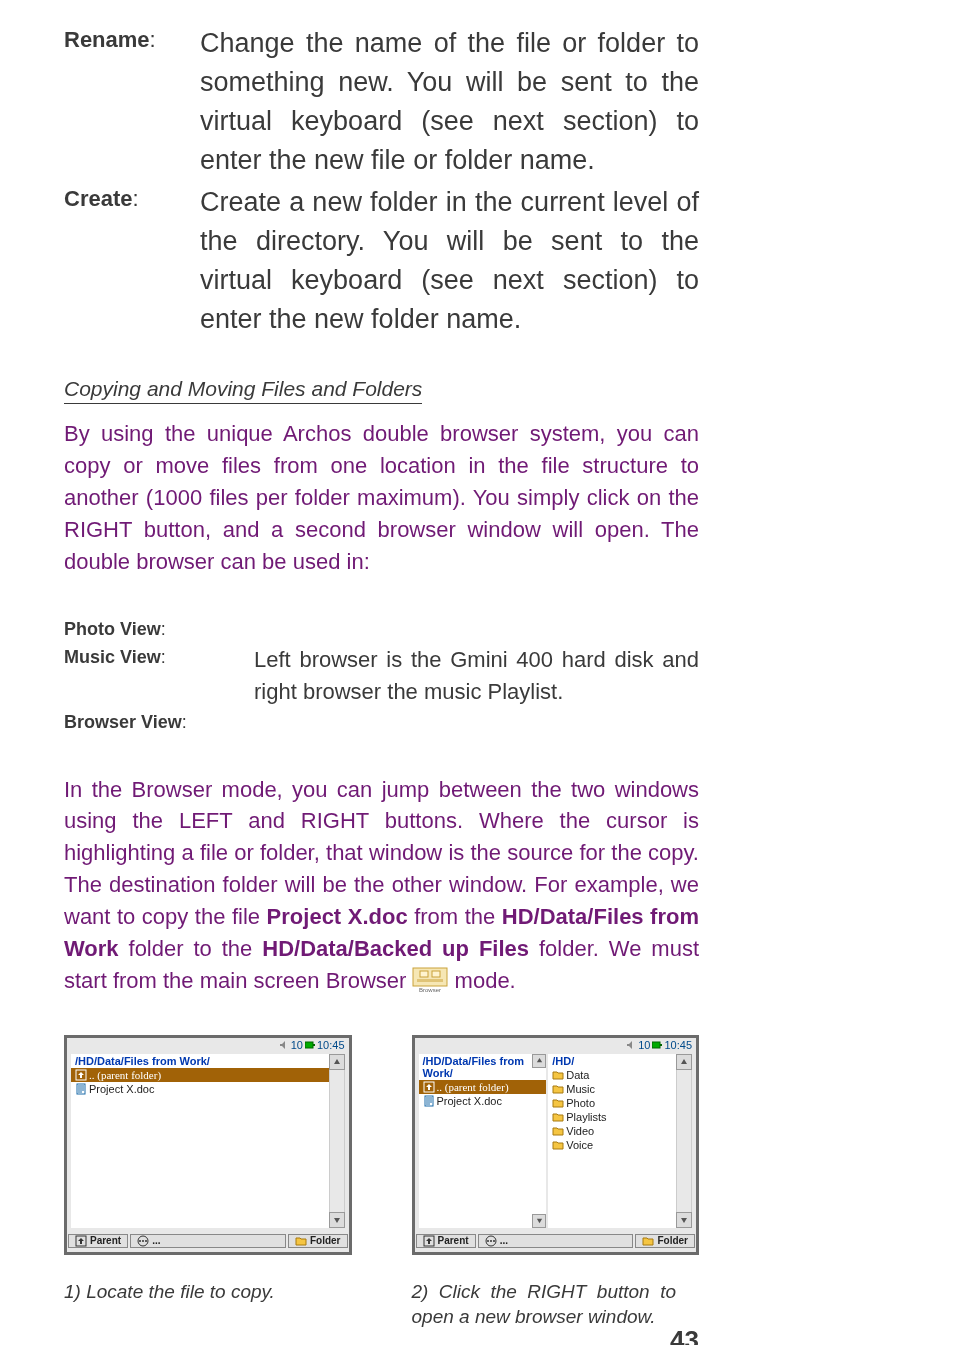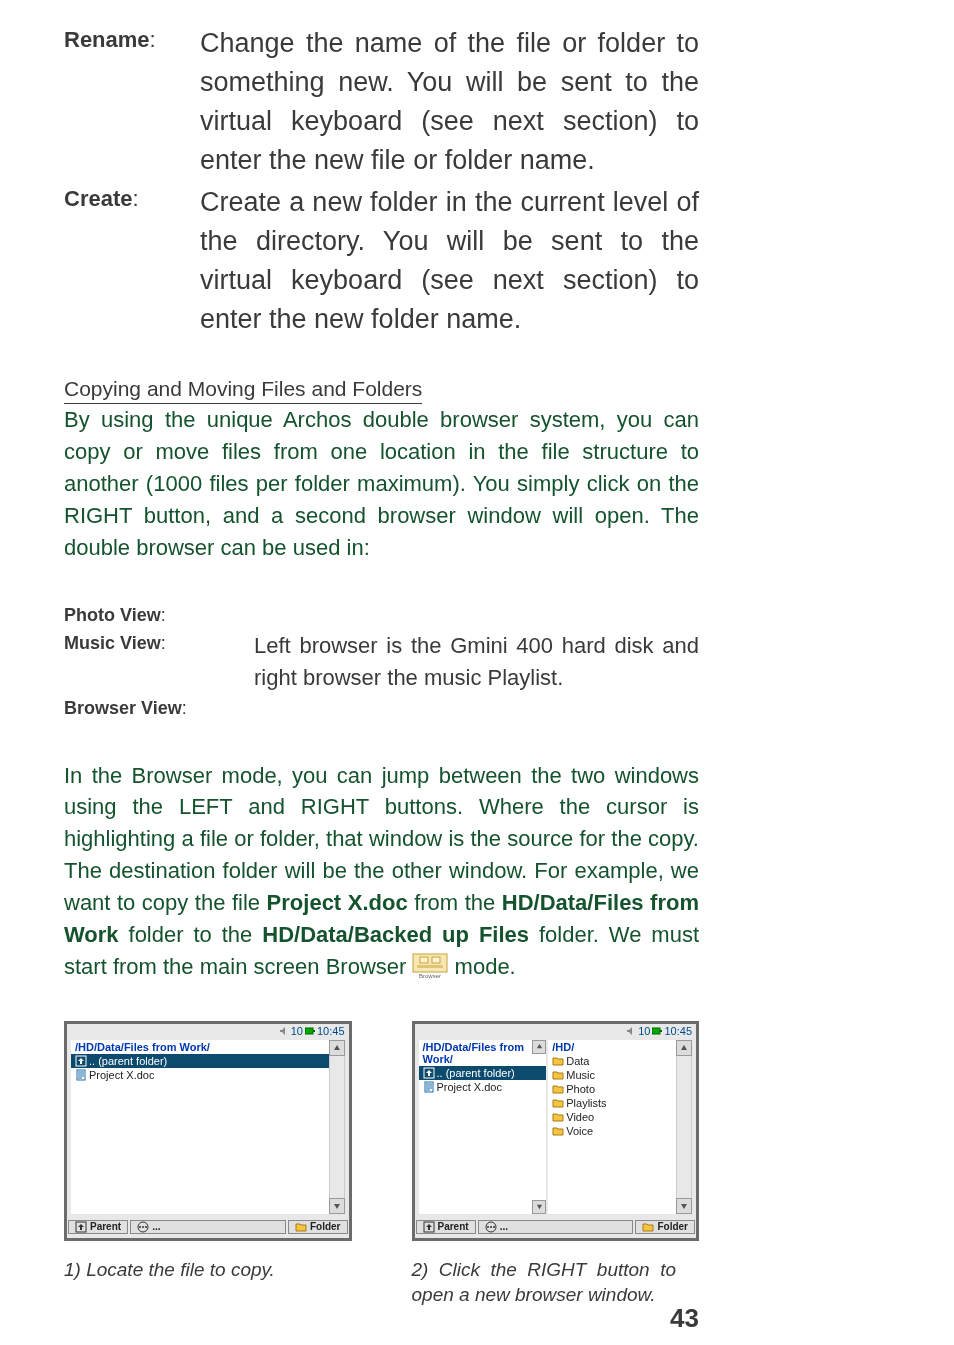--- a/index.html
+++ b/index.html
@@ -26,31 +26,33 @@
   }
   .def-term b { font-weight: 800; }
   .def-body {
     flex: 1;
     font-size: 27px;
     line-height: 1.45;
     text-align: justify;
     color: #3a3a3a;
   }
   .subhead {
+    font-style: italic;
     font-size: 21px;
     color: #3a3a3a;
     border-bottom: 1px solid #3a3a3a;
     display: inline-block;
     padding-bottom: 2px;
+    margin-bottom: 14px;
   }
   .para {
     font-size: 22px;
     line-height: 1.45;
     text-align: justify;
-    color: #14532d;
+    color: #701a75;
     margin-bottom: 38px;
   }
   .view-list { margin-bottom: 38px; }
   .view-row { display: flex; margin-bottom: 2px; }
   .view-term {
     flex: 0 0 190px;
     font-size: 18px;
     line-height: 1.45;
   }
   .view-body {
@@ -122,21 +124,21 @@
     background: #e8e8e8;
     border-left: 1px solid #ccc;
     border-right: 1px solid #ccc;
   }
   .ss-rows { padding: 0 0 0 0; }
   .ss-row {
     display: flex; align-items: center;
     padding: 1px 4px;
     color: #222;
   }
-  .ss-row.sel { background: #0c4a6e; color: #fff; }
+  .ss-row.sel { background: #a16207; color: #fff; font-family: Liberation Serif, serif; }
   .ss-row svg { width: 12px; height: 12px; margin-right: 2px; flex-shrink: 0; }
   .ss-bottom {
     position: absolute;
     bottom: 0; left: 0; right: 0;
     height: 22px;
     display: flex; align-items: center;
   }
   .ss-btn {
     display: flex; align-items: center; justify-content: center;
     background: #e0e0e0;
@@ -161,21 +163,21 @@
     background: #dcdcdc; border: 1px solid #999;
     display:flex; align-items:center; justify-content:center;
   }
   .ss-pane-scroll-up { top: 0; }
   .ss-pane-scroll-down { bottom: 0; }
   .ss-pane-scroll-up svg, .ss-pane-scroll-down svg { width:7px; height:7px; }
   .caption {
     font-style: italic;
     font-size: 19px;
     color: #3a3a3a;
-    margin-top: 16px;
+    margin-top: 24px;
     text-align: justify;
     line-height: 1.35;
   }
   .caption.narrow { max-width: 92%; }
   .pagenum {
     position: absolute;
     right: 64px;
     bottom: 18px;
     font-size: 26px;
     font-weight: 800;

